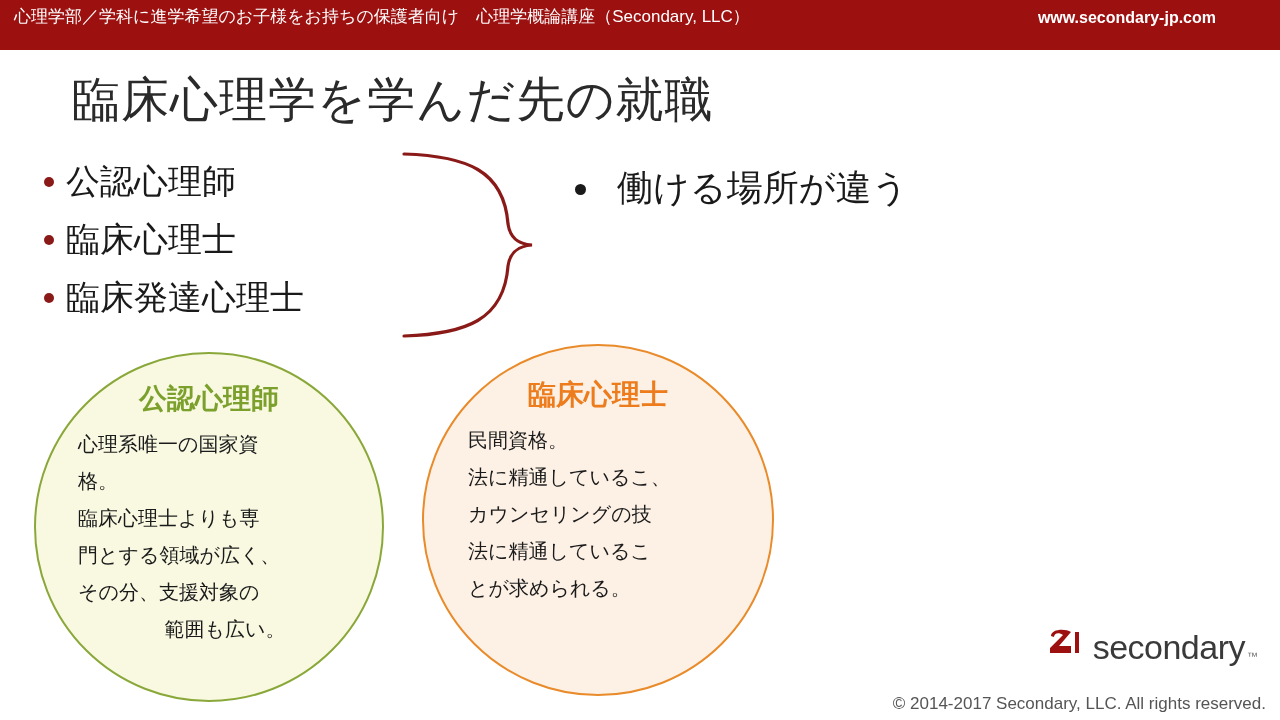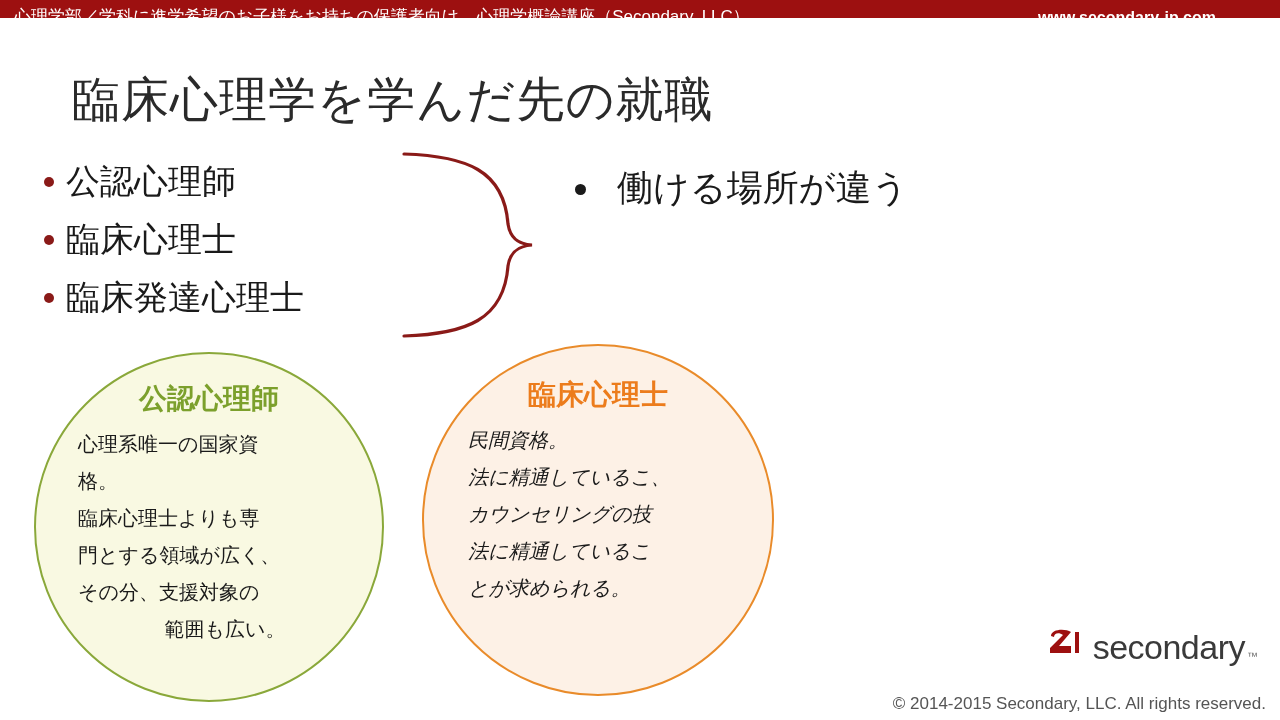--- a/index.html
+++ b/index.html
@@ -5,21 +5,21 @@
   html,body{margin:0;padding:0;}
   body{
     width:1280px;height:720px;
     background:#ffffff;
     font-family:"Liberation Sans", sans-serif;
     overflow:hidden;
     position:relative;
   }
   
   .topbar{
-    position:absolute;left:0;top:0;width:1280px;height:18px;
+    position:absolute;left:0;top:0;width:1280px;height:50px;
     background:#9d1010;
     color:#ffffff;
   }
   .topbar-title{
     position:absolute;left:14px;top:7px;
     font-size:17px;line-height:20px;
     letter-spacing:0px;
     white-space:nowrap;
     color:#ffffff;
   }
@@ -105,21 +105,21 @@
   .circle-orange .circle-title{top:32px;color:#ec7c1c;}
   .circle-body{
     position:absolute;left:16px;width:100%;
     text-align:center;
     font-size:20px;line-height:37px;color:#1a1a1a;
   }
   .circle-green .circle-body{top:72px;}
   .circle-orange .circle-body{top:76px;}
   .circle-body div{white-space:nowrap;}
   .circle-green .circle-body div{text-align:left;padding-left:26px;}
-  .circle-orange .circle-body div{text-align:left;padding-left:28px;font-style:italic;}
+  .circle-orange .circle-body div{text-align:left;padding-left:28px;}
   
   .logo{
     position:absolute;right:22px;bottom:52px;
     display:flex;align-items:center;
   }
   .logo-mark{
     width:42px;height:42px;margin-right:6px;position:relative;
   }
   .logo-text{
     font-size:34px;line-height:38px;color:#3a3a3a;
@@ -201,13 +201,13 @@
   <span class="logo-mark">
     <svg width="42" height="42" viewBox="0 0 42 42" xmlns="http://www.w3.org/2000/svg">
       <path d="M6 10 C6 3 20 2 26 6 L14 20 L26 20 L26 27 L5 27 L5 22 L18 9 C14 6 9 7 9 11 Z" fill="#9d1010"></path>
       <rect x="30" y="6" width="4" height="21" fill="#9d1010"></rect>
     </svg>
   </span>
   <span class="logo-text">secondary</span>
   <span class="logo-tm">™</span>
 </div>
 
-<div class="copyright">© 2014-2015 Secondary, LLC. All rights reserved.</div>
+<div class="copyright">© 2014-2017 Secondary, LLC. All rights reserved.</div>
 
 </body></html>

